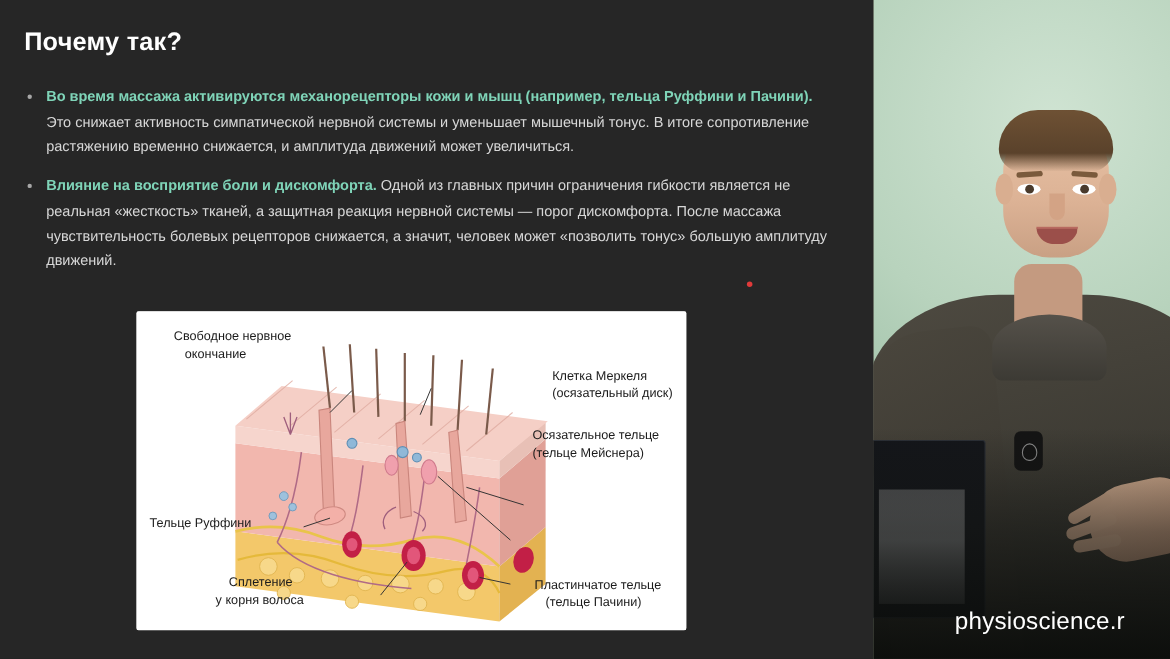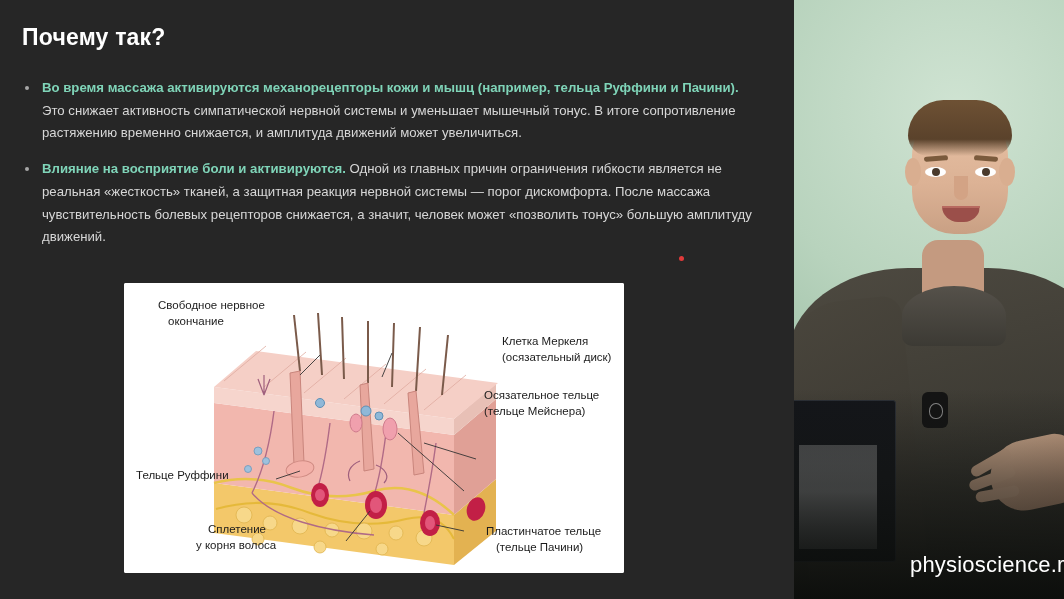--- a/index.html
+++ b/index.html
@@ -288,38 +288,37 @@
     opacity: .55;
   }
   .watermark {
     position: absolute;
     left: 868px;
     top: 552px;
     color: #ffffff;
     font-size: 22px;
     letter-spacing: 0.2px;
     white-space: nowrap;
-    margin-left: 42px;
   }
 </style>
 </head>
 <body>
 
 <div class="stage">
 
   <div class="slide">
 
     <h1 class="slide-title">Почему так?</h1>
 
     <ul class="bullets">
       <li class="bullet">
         <span class="hl">Во время массажа активируются механорецепторы кожи и мышц (например, тельца Руффини и Пачини).</span><span class="rest"> Это снижает активность симпатической нервной системы и уменьшает мышечный тонус. В итоге сопротивление растяжению временно снижается, и амплитуда движений может увеличиться.</span>
       </li>
       <li class="bullet">
-        <span class="hl">Влияние на восприятие боли и активируются.</span><span class="rest"> Одной из главных причин ограничения гибкости является не реальная «жесткость» тканей, а защитная реакция нервной системы — порог дискомфорта. После массажа чувствительность болевых рецепторов снижается, а значит, человек может «позволить тонус» большую амплитуду движений.</span>
+        <span class="hl">Влияние на восприятие боли и дискомфорта.</span><span class="rest"> Одной из главных причин ограничения гибкости является не реальная «жесткость» тканей, а защитная реакция нервной системы — порог дискомфорта. После массажа чувствительность болевых рецепторов снижается, а значит, человек может «позволить тонус» большую амплитуду движений.</span>
       </li>
     </ul>
 
     <div class="figure">
       <svg width="500" height="290" viewBox="0 0 500 290">
         <rect x="0" y="0" width="500" height="290" fill="#ffffff"></rect>
 
         <g>
 
           <polygon points="90,200 330,232 330,282 90,250" fill="#f3c86a"></polygon>

